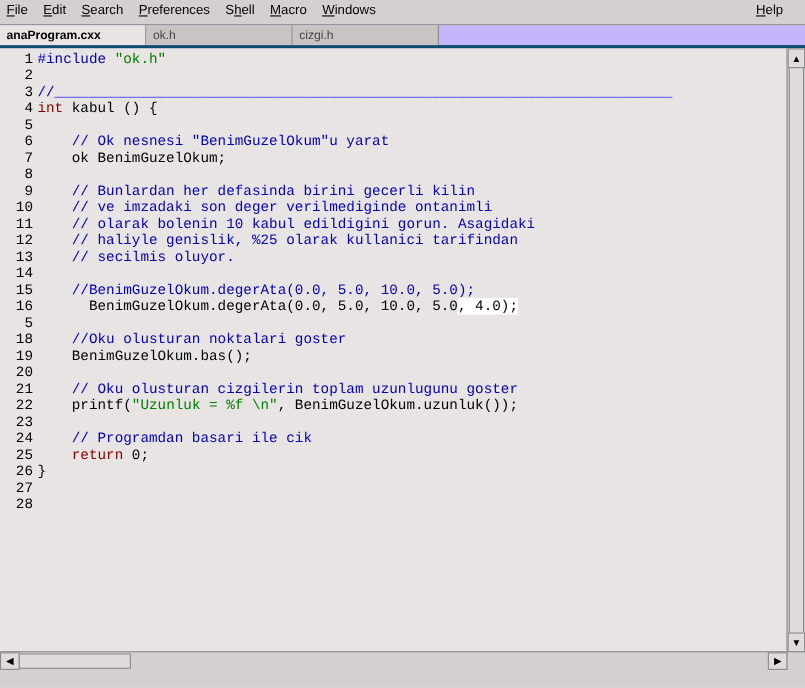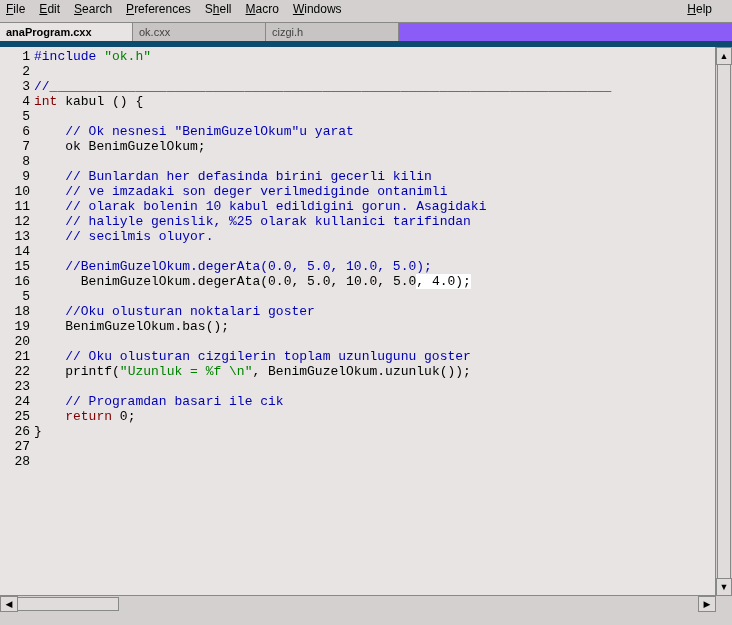--- a/index.html
+++ b/index.html
@@ -1,20 +1,20 @@
 <!DOCTYPE html>
 <html><head>
 <meta charset="utf-8">
 <style>
 html,body{margin:0;padding:0;font-family:Helvetica,Arial,sans-serif;font-size:12px;background:#d4d0d0;width:732px;height:625px;overflow:hidden}
 .menubar{background:#d4d0d0;border-bottom:1px solid #888;display:flex;padding:2px 6px;height:18px;}
 .menubar .spacer{flex:1}
 .menu-item{margin-right:14px;cursor:default;color:#000}
 .menu-item .ul{text-decoration:underline}
-.tabbar{display:flex;background:#8b5cf6;height:18px;position:relative;border-bottom:6px solid #0c4a6e}
+.tabbar{display:flex;background:#c4b5fd;height:18px;position:relative;border-bottom:3px solid #0c4a6e}
 .tab{border-right:1px solid #888;padding:2px 6px;min-width:120px;font-size:11px;color:#444;background:#c8c4c4;cursor:default;display:flex;align-items:center}
 .tab.active{background:#e8e4e4;font-weight:bold;color:#000}
 .tab-close{margin-left:auto;width:14px;height:14px;text-align:center;font-weight:bold;color:#000;cursor:default}
 .editor-wrap{position:relative;width:100%;height:565px}
 .editor{position:absolute;left:0;top:0;right:16px;bottom:16px;background:#e8e4e4;font-family:"Courier New",monospace;font-size:13px;overflow:hidden;display:flex}
 .gutter{width:34px;text-align:right;color:#000;padding-top:2px;line-height:15px;user-select:none}
 .gutter div{padding-right:4px}
 .code{flex:1;padding-top:2px;line-height:15px;white-space:pre;color:#000}
 .c-pp{color:#0000b0}
 .c-kw{color:#800000;font-weight:normal}
@@ -48,21 +48,21 @@
   <span class="menu-item"><span class="ul">W</span>indows</span>
   <span class="spacer"></span>
   <span class="menu-item"><span class="ul">H</span>elp</span>
 </div>
 
 <div class="tabbar">
   <div class="tab active">
       <span>anaProgram.cxx</span>
     </div>
   <div class="tab">
-      <span>ok.cxx</span>
+      <span>ok.h</span>
     </div>
   <div class="tab">
       <span>cizgi.h</span>
     </div>
 </div>
 
 <div class="editor-wrap">
   <div class="editor">
     <div class="gutter" id="gutter">
         <div>1</div>

